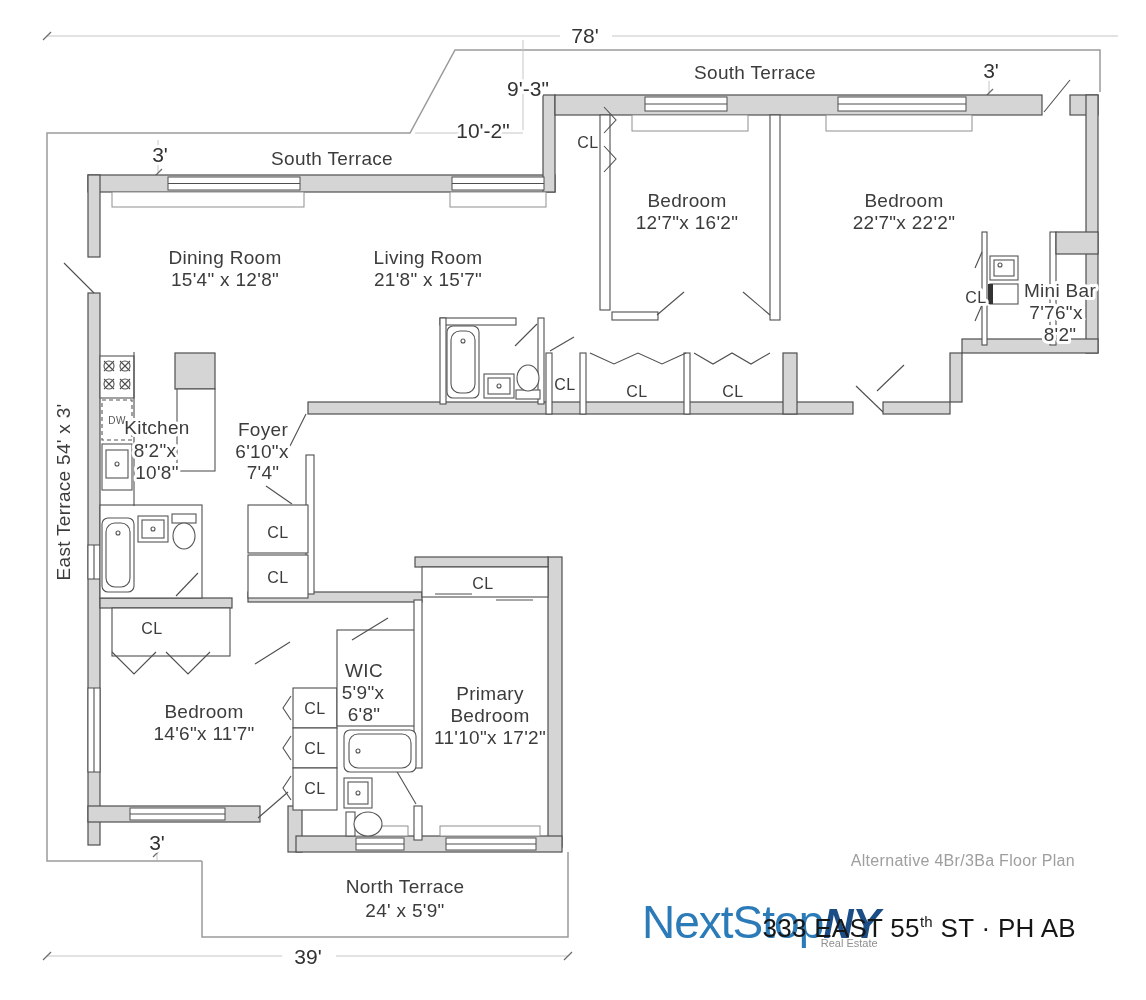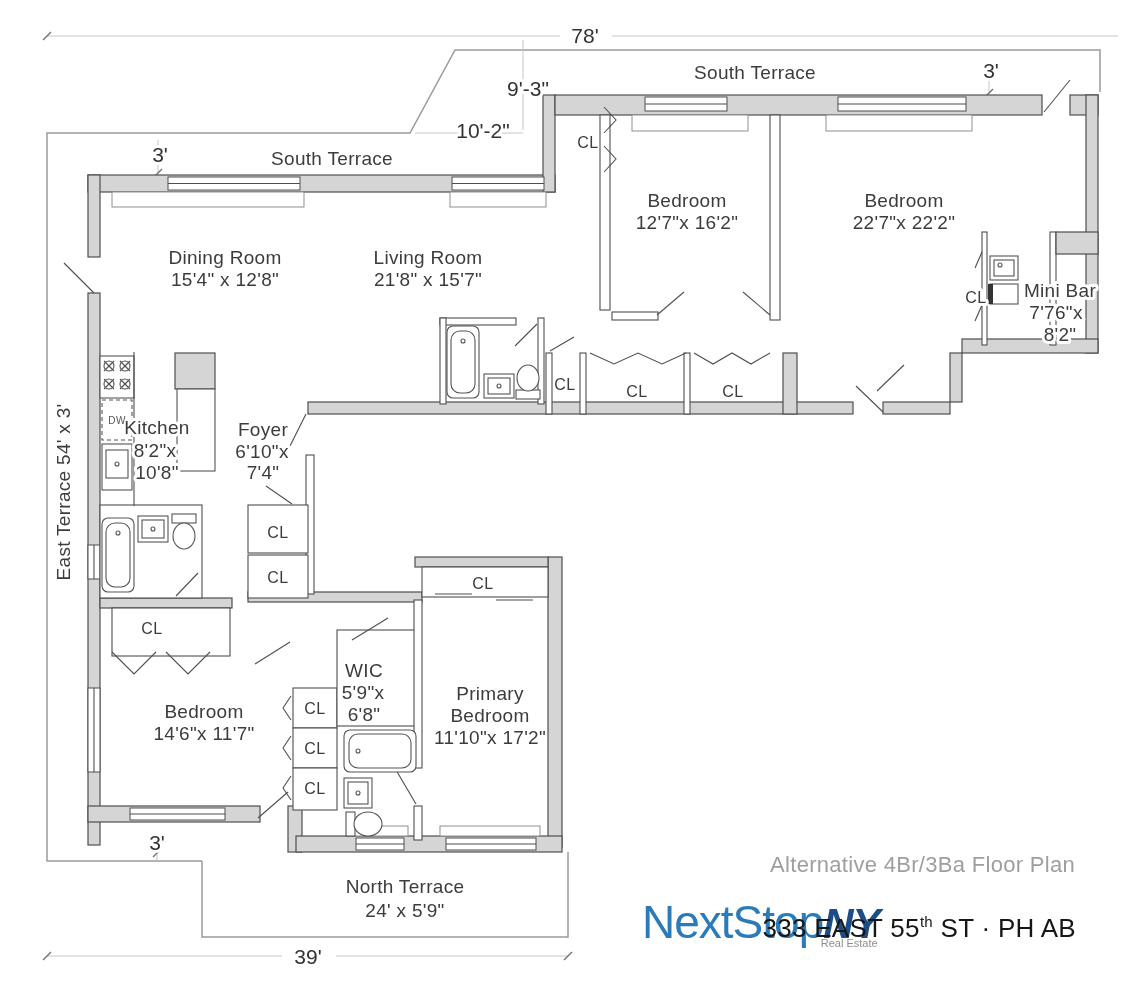--- a/index.html
+++ b/index.html
@@ -20,21 +20,21 @@
   .line{stroke:#4f4f4f;stroke-width:1.1;fill:none;}
   .fix{fill:#ffffff;stroke:#555555;stroke-width:1.1;}
   .terr{fill:none;stroke:#9a9a9a;stroke-width:1.5;}
   .dimline{stroke:#c6c6c6;stroke-width:1;fill:none;}
   .tick{stroke:#6e6e6e;stroke-width:1.3;}
   .win{fill:#ffffff;stroke:#4f4f4f;stroke-width:1;}
   .sill{fill:#ffffff;stroke:#8f8f8f;stroke-width:1;}
   .dash{stroke-dasharray:4 3;}
 
   
-  .plan-title{position:absolute;top:852px;right:43px;font-size:22px;color:#9e9e9e;letter-spacing:.3px;}
+  .plan-title{position:absolute;top:852px;right:43px;font-size:16px;color:#9e9e9e;letter-spacing:.3px;}
   .logo{position:absolute;left:642px;top:899px;line-height:1;white-space:nowrap;}
   .logo .p1{font-size:46px;color:#2b7bb9;letter-spacing:-1px;}
   .logo .p2{font-size:42px;color:#1b4d86;font-weight:bold;letter-spacing:-1px;font-style:italic;}
   .logo .tagline{font-size:11px;color:#8f8f8f;text-align:right;margin-top:-7px;padding-right:2px;}
   .address{position:absolute;top:913px;right:42px;font-size:26px;color:#161616;letter-spacing:.3px;white-space:nowrap;}
   .address sup{font-size:15px;}
 </style>
 </head>
 <body>
 

